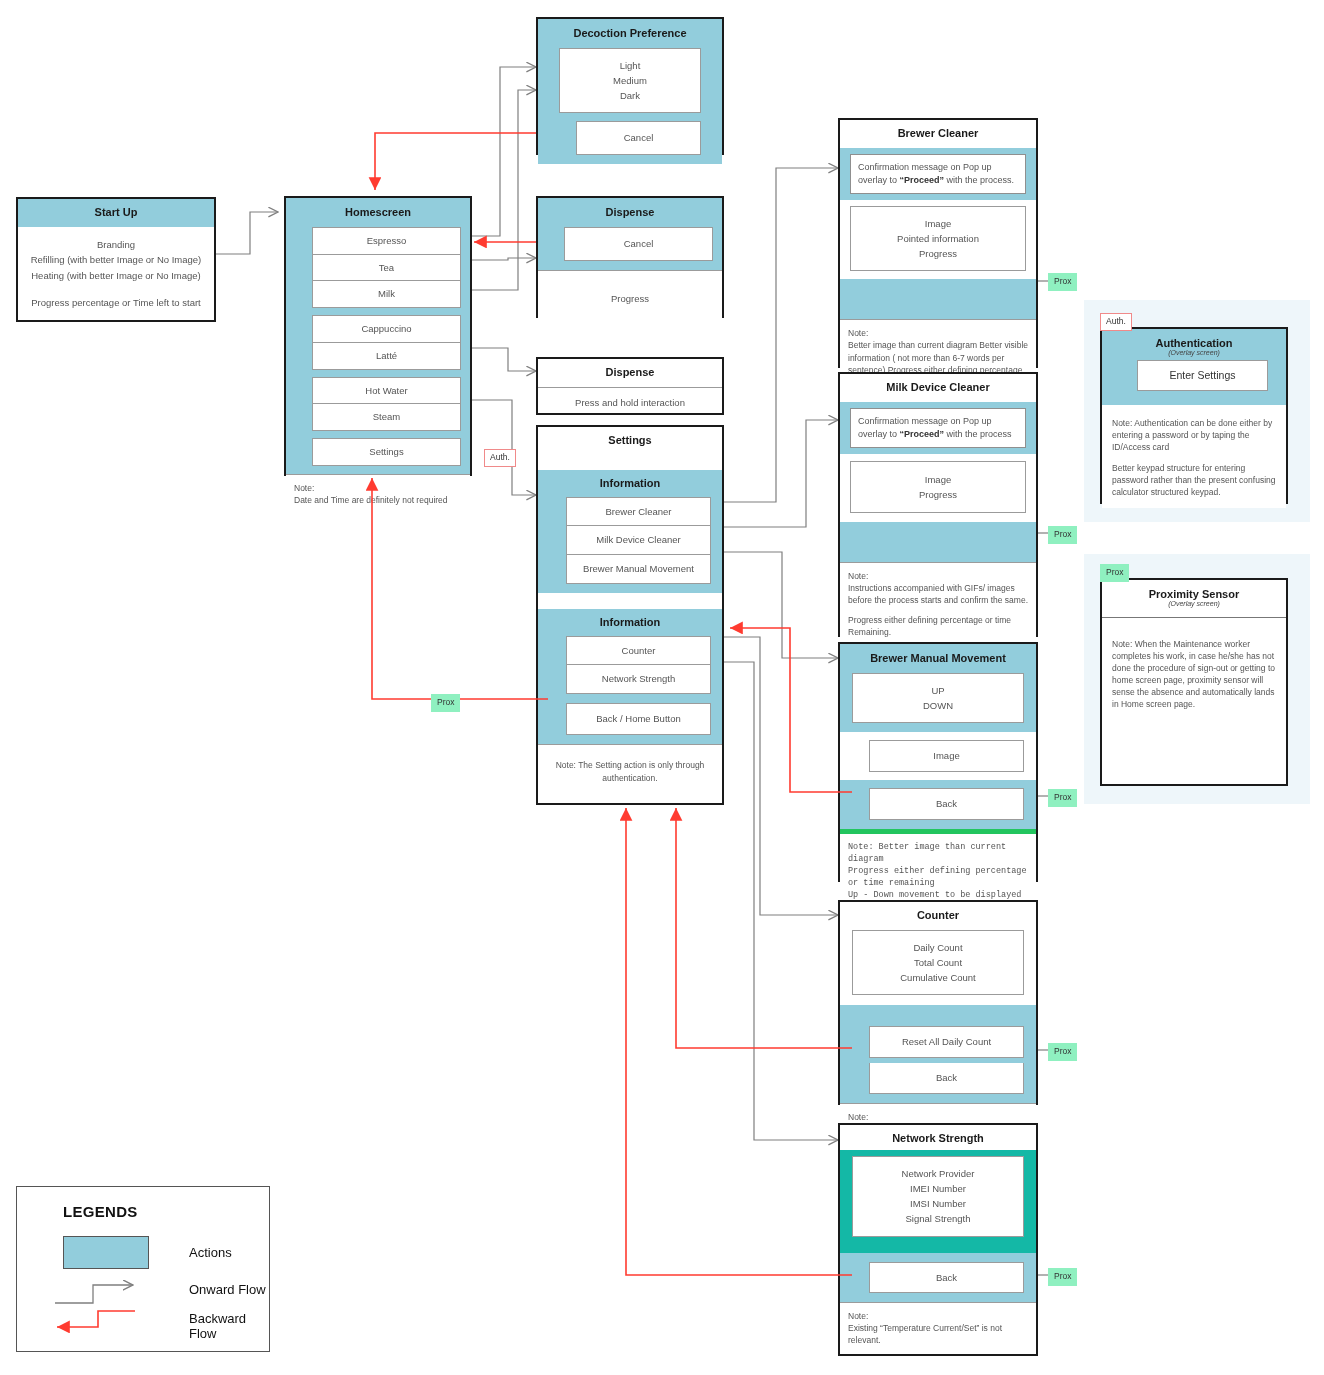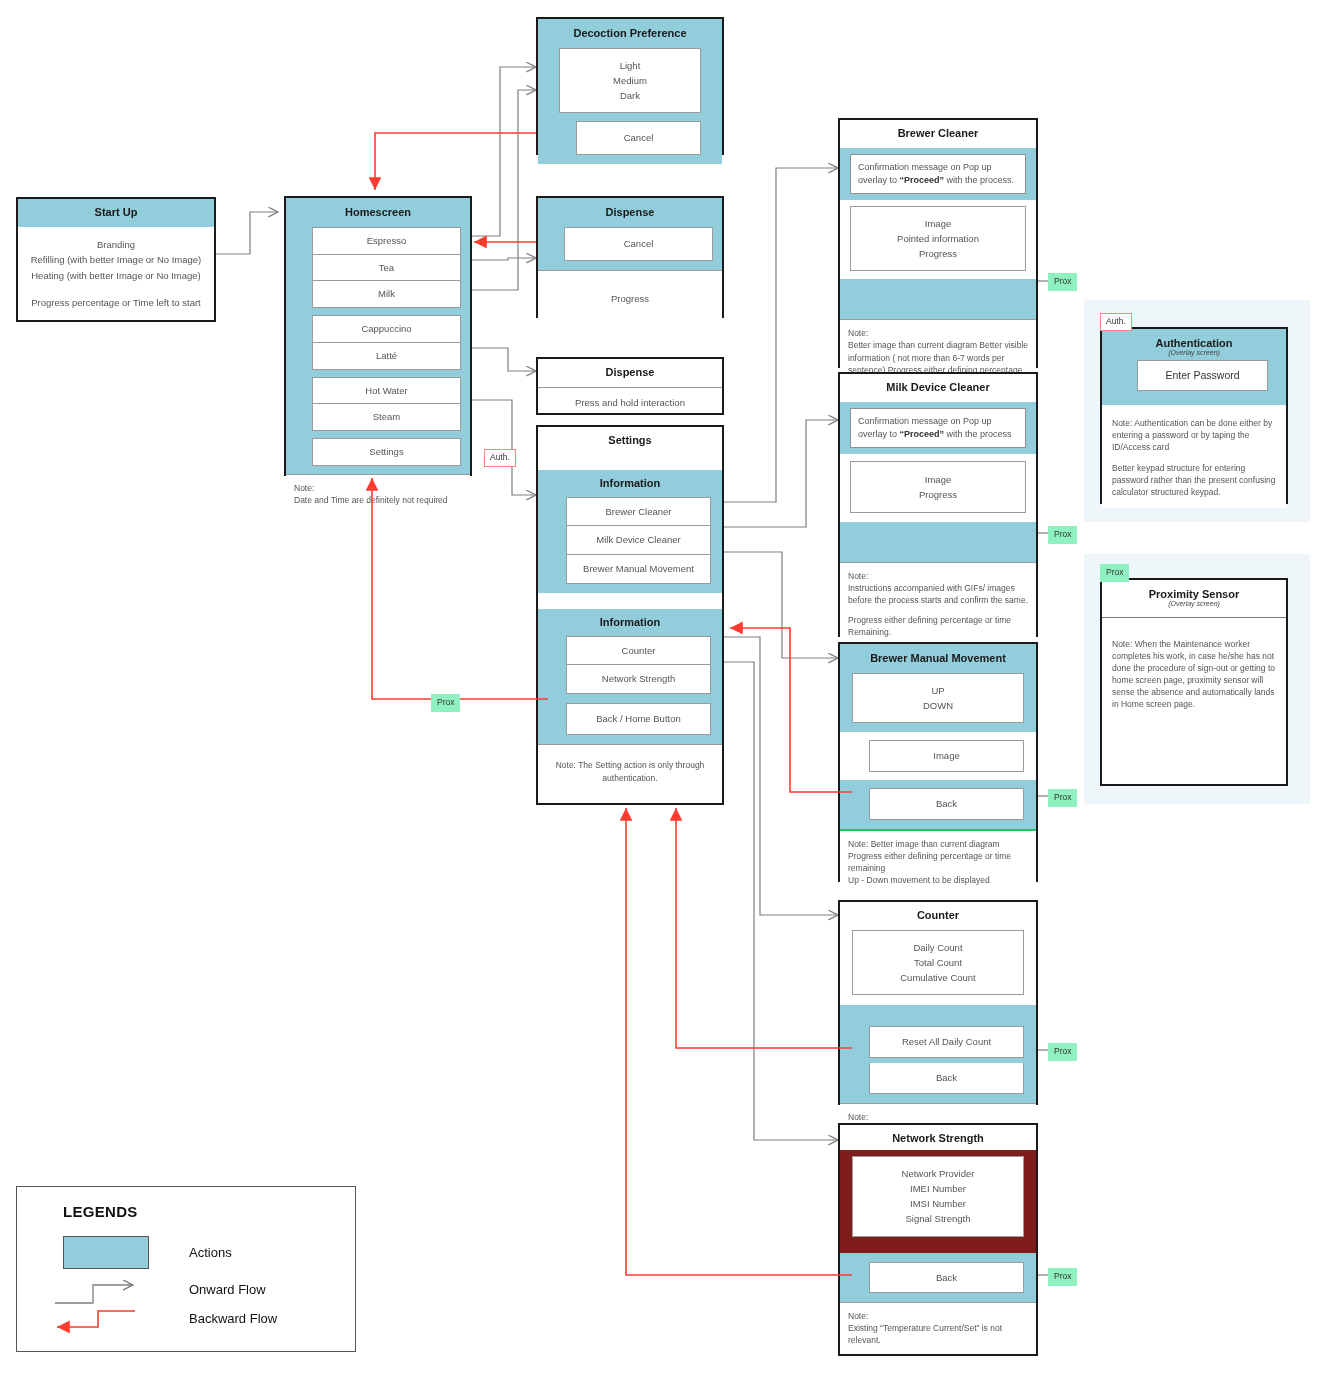--- a/index.html
+++ b/index.html
@@ -109,21 +109,21 @@
   .sidewrap{
     position:absolute;
     background:#eef6fa;
     z-index:3;
   }
 
   
   #legend{
     position:absolute;
     left:16px; top:1186px;
-    width:340px; height:166px;
+    width:254px; height:166px;
     border:1px solid #555;
     background:#ffffff;
     box-sizing:border-box;
     z-index:10;
   }
   #legend .lg-title{
     position:absolute;left:46px;top:16px;
     font-size:15px;font-weight:bold;color:#111;letter-spacing:.3px;
   }
   #legend .swatch{
@@ -337,21 +337,21 @@
         <div>UP</div>
         <div>DOWN</div>
       </div>
     </div>
     <div style="background:#fff;padding:8px 12px 8px;">
       <div class="btn" style="padding:8px 4px;">Image</div>
     </div>
     <div style="background:#92cddc;padding:8px 12px 9px;">
       <div class="btn" style="padding:8px 4px;">Back</div>
     </div>
-    <div class="note" style="border-top:2px solid #22c55e;white-space:pre-line;">Note:  Better image than current diagram
+    <div class="note" style="border-top:5px solid #22c55e;white-space:pre-line;font-family:Liberation Mono, monospace;">Note:  Better image than current diagram
 Progress either defining percentage or time remaining
 Up - Down movement to be displayed</div>
   </div>
 
   <div class="card" style="left:838px;top:900px;width:200px;height:205px;">
     <div class="title band plain" style="padding-bottom:4px;">Counter</div>
     <div style="background:#fff;padding:3px 12px 10px;">
       <div class="panel">
         <div>Daily Count</div>
         <div>Total Count</div>
@@ -363,21 +363,21 @@
       <div class="btn" style="padding:8px 4px;">Back</div>
     </div>
     <div class="note" style="border-top:1px solid #9b9b9b;">
       <div>Note:</div>
       <div>Counter Name can be changed.</div>
     </div>
   </div>
 
   <div class="card" style="left:838px;top:1123px;width:200px;height:233px;">
     <div class="title band plain" style="padding-bottom:4px;">Network Strength</div>
-    <div style="background:#7f1d1d;padding:6px 12px 16px;">
+    <div style="background:#14b8a6;padding:6px 12px 16px;">
       <div class="panel">
         <div>Network Provider</div>
         <div>IMEI Number</div>
         <div>IMSI Number</div>
         <div>Signal Strength</div>
       </div>
     </div>
     <div style="background:#92cddc;padding:9px 12px 9px;">
       <div class="btn" style="padding:8px 4px;">Back</div>
     </div>
@@ -386,21 +386,21 @@
       <div>Existing “Temperature Current/Set” is not relevant.</div>
     </div>
   </div>
 
   <div class="sidewrap" style="left:1084px;top:300px;width:226px;height:222px;"></div>
   <div class="badge auth" style="left:1100px;top:313px;">Auth.</div>
   <div class="card" style="left:1100px;top:327px;width:188px;height:177px;">
     <div style="background:#92cddc;padding:0 18px 14px;">
       <div class="title" style="padding-bottom:2px;padding-top:8px;">Authentication</div>
       <div class="subtitle">(Overlay screen)</div>
-      <div class="btn" style="padding:7px 4px;font-size:10.5px;color:#333;">Enter Password</div>
+      <div class="btn" style="padding:7px 4px;font-size:10.5px;color:#333;">Enter Settings</div>
     </div>
     <div class="note" style="padding:12px 10px 10px;">
       <div>Note: Authentication can be done either by entering a password or by taping the ID/Access card</div>
       <div style="height:9px;"></div>
       <div>Better keypad structure for entering password rather than the present confusing calculator structured keypad.</div>
     </div>
   </div>
 
   <div class="sidewrap" style="left:1084px;top:554px;width:226px;height:250px;"></div>
   <div class="badge prox" style="left:1100px;top:564px;">Prox</div>

